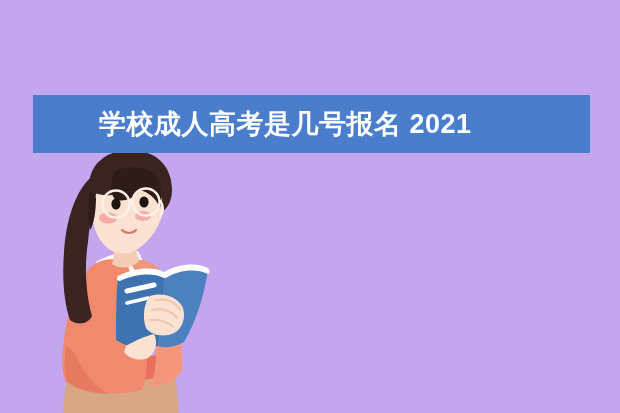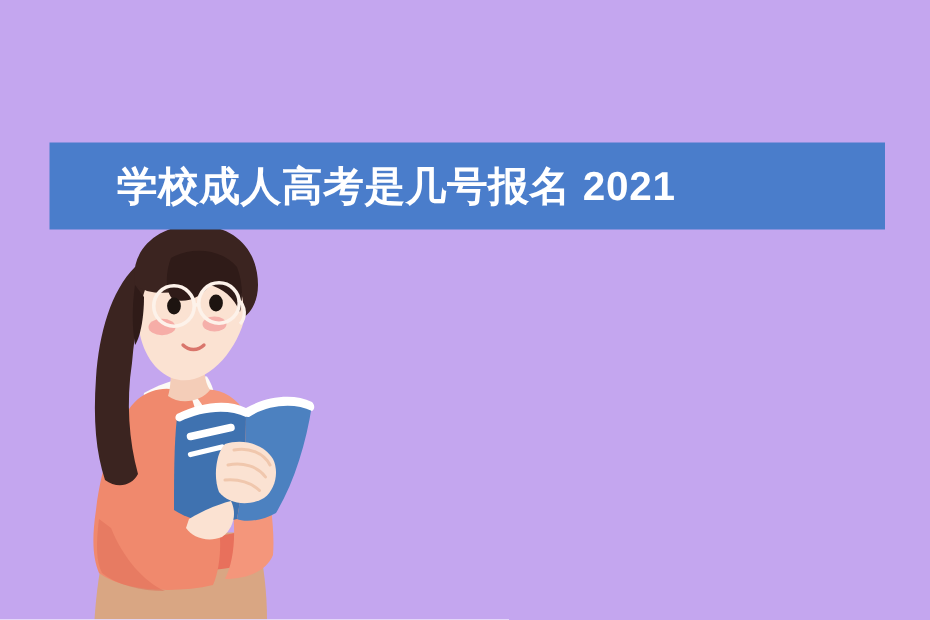--- a/index.html
+++ b/index.html
@@ -23,21 +23,21 @@
   #title-banner {
     position: absolute;
     left: 33px;
     top: 95px;
     width: 557px;
     height: 58px;
     background: #4a7dcb;
     display: flex;
     align-items: center;
     box-sizing: border-box;
-    padding-left: 45px;
+    padding-left: 66px;
     z-index: 5;
   }
   #title-text {
     color: #ffffff;
     font-size: 27px;
     font-weight: bold;
     line-height: 1;
     letter-spacing: 0.5px;
     white-space: nowrap;
     font-family: "Liberation Sans", "DejaVu Sans", sans-serif;

